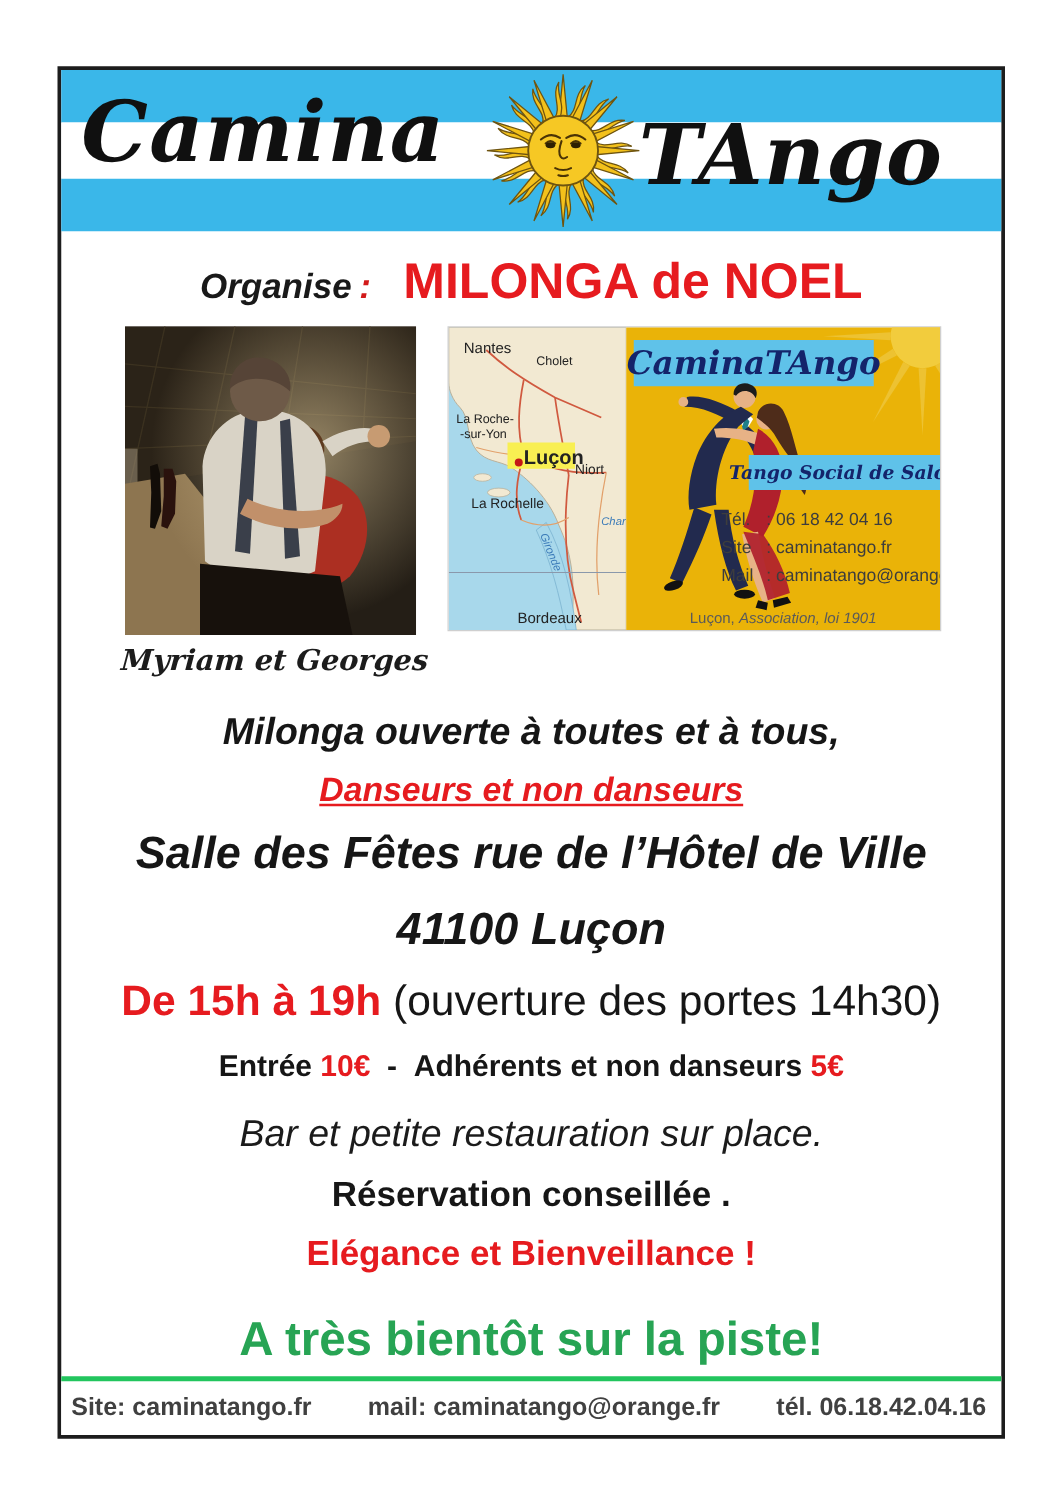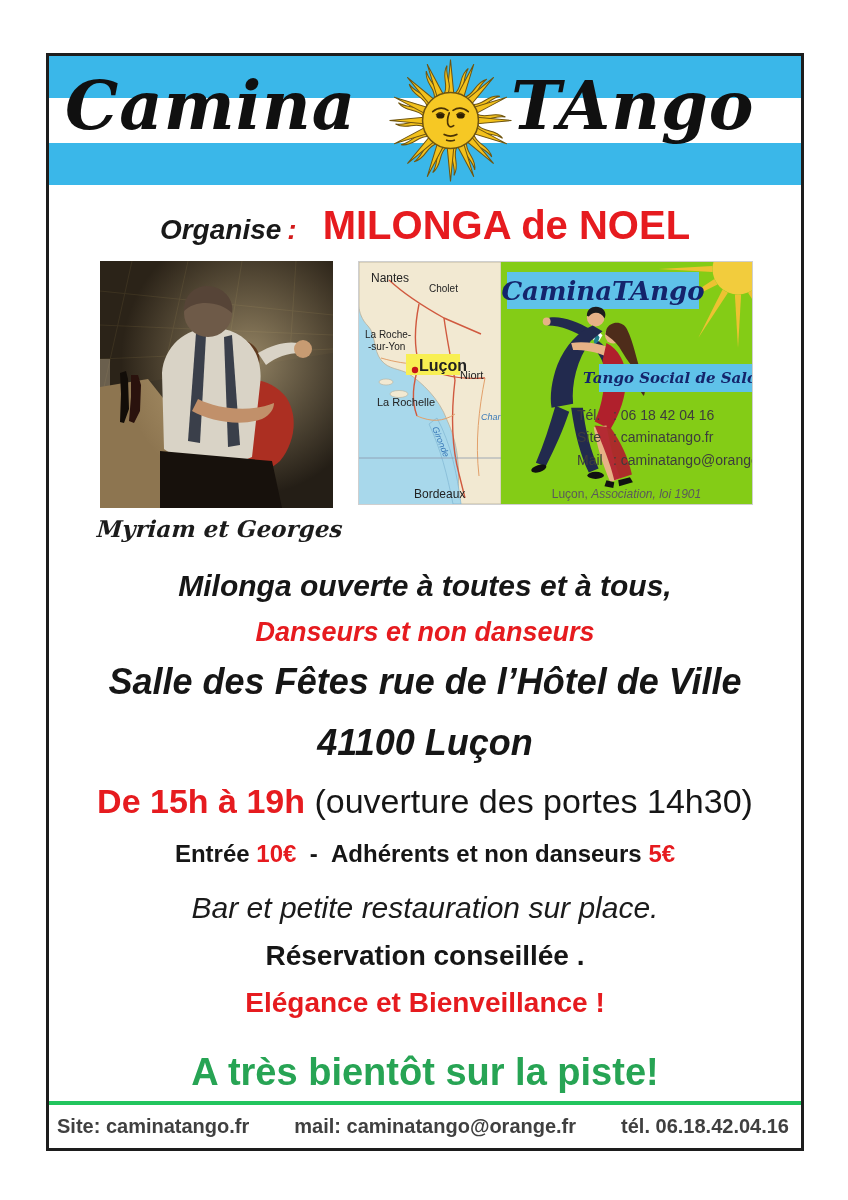--- a/index.html
+++ b/index.html
@@ -16,38 +16,38 @@
   .stripe{position:absolute;left:0;width:100%;}
   .stripe.s1{top:0;height:42px;background:#3ab7e9;}
   .stripe.s2{top:42px;height:45px;background:#ffffff;}
   .stripe.s3{top:87px;height:42px;background:#3ab7e9;}
   .brand{
     position:absolute;top:16px;font-family:"DejaVu Serif", serif;
     font-style:italic;font-weight:700;font-size:67px;line-height:1;color:#101010;
     letter-spacing:1px;white-space:nowrap;
   }
   .brand.left{left:16px;}
-  .brand.right{left:462px;}
+  .brand.right{left:462px;margin-top:18px;}
   .sun-main{position:absolute;left:338px;top:1px;width:127px;height:127px;}
   
   .organise{position:absolute;left:0;top:147px;width:100%;text-align:center;white-space:nowrap;}
   .organise .lbl{font-style:italic;font-weight:bold;font-size:28px;color:#191919;}
   .organise .colon{font-style:italic;font-weight:bold;font-size:28px;color:#d21a1a;margin-left:6px;}
   .organise .event{font-weight:bold;font-size:40px;color:#e61b1f;margin-left:26px;letter-spacing:0px;}
   
   .photo{position:absolute;left:51px;top:205px;width:233px;height:247px;overflow:hidden;}
   .caption{
     position:absolute;left:48px;top:459px;
     font-family:"DejaVu Serif", serif;font-style:italic;font-weight:700;
     font-size:23px;color:#1c1c1c;transform:skewX(-4deg);
   }
   
   .mapcard{position:absolute;left:309px;top:205px;width:393px;height:242px;border:1px solid #cfcfcf;display:flex;background:#fff;}
   .map{width:142px;height:242px;flex:0 0 auto;}
-  .card{position:relative;width:251px;height:242px;overflow:hidden;background:#84cc16;padding-left:24px;}
+  .card{position:relative;width:251px;height:242px;overflow:hidden;background:#eab308;padding-left:24px;}
   .card-band{
     position:absolute;left:6px;top:10px;width:192px;height:37px;background:#5fc2e9;
     display:flex;align-items:center;justify-content:center;
   }
   .card-title{
     font-family:"DejaVu Serif", serif;font-style:italic;font-weight:700;
     font-size:26px;color:#14246b;white-space:nowrap;
   }
   .card-sun{position:absolute;left:152px;top:-78px;width:170px;height:170px;}
   .tag-band{
@@ -60,21 +60,21 @@
   }
   .dancers{position:absolute;left:-6px;top:36px;width:168px;height:196px;}
   .contact{position:absolute;left:76px;top:142px;font-size:14px;color:#3d3d3d;line-height:1.6;white-space:nowrap;}
   .contact .row{display:block;}
   .contact .clbl{display:inline-block;width:36px;}
   .legal{position:absolute;left:0;right:0;bottom:3px;text-align:center;font-size:12px;color:#5a5a5a;white-space:nowrap;}
   .legal .it{font-style:italic;}
   
   .line{position:absolute;left:0;width:100%;text-align:center;white-space:nowrap;}
   .l-open{top:513px;font-size:30px;font-weight:bold;font-style:italic;color:#161616;}
-  .l-dancers{top:561px;font-size:27px;font-weight:bold;font-style:italic;color:#e61b1f;}
+  .l-dancers{top:561px;font-size:27px;font-weight:bold;font-style:italic;color:#e61b1f;text-decoration:underline;}
   .l-venue{top:605px;font-size:36px;font-weight:bold;font-style:italic;color:#161616;}
   .l-city{top:666px;font-size:36px;font-weight:bold;font-style:italic;color:#161616;}
   .l-time{top:726px;font-size:34px;color:#161616;}
   .l-time .red{font-weight:bold;color:#e61b1f;}
   .l-price{top:784px;font-size:24px;font-weight:bold;color:#161616;}
   .l-price .red{color:#e61b1f;}
   .l-bar{top:835px;font-size:30px;font-style:italic;color:#1b1b1b;}
   .l-res{top:884px;font-size:28px;font-weight:bold;color:#161616;}
   .l-eleg{top:931px;font-size:28px;font-weight:bold;color:#e61b1f;}
   .l-close{top:995px;font-size:38px;font-weight:bold;color:#27a454;}

